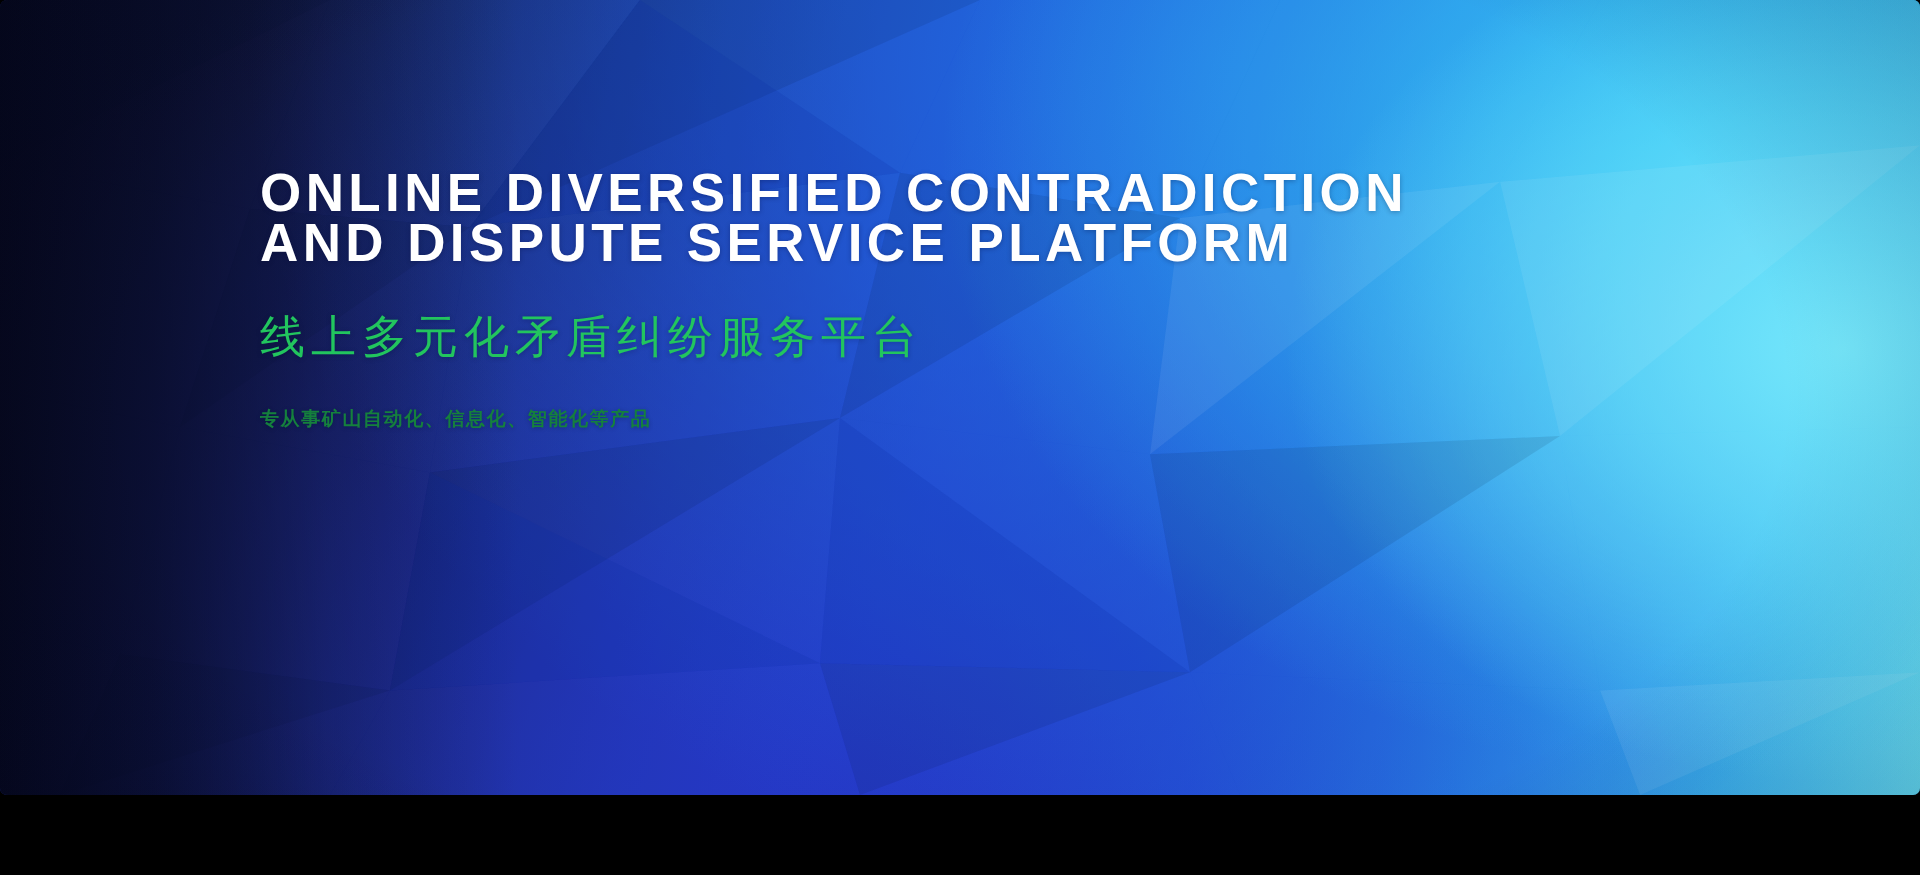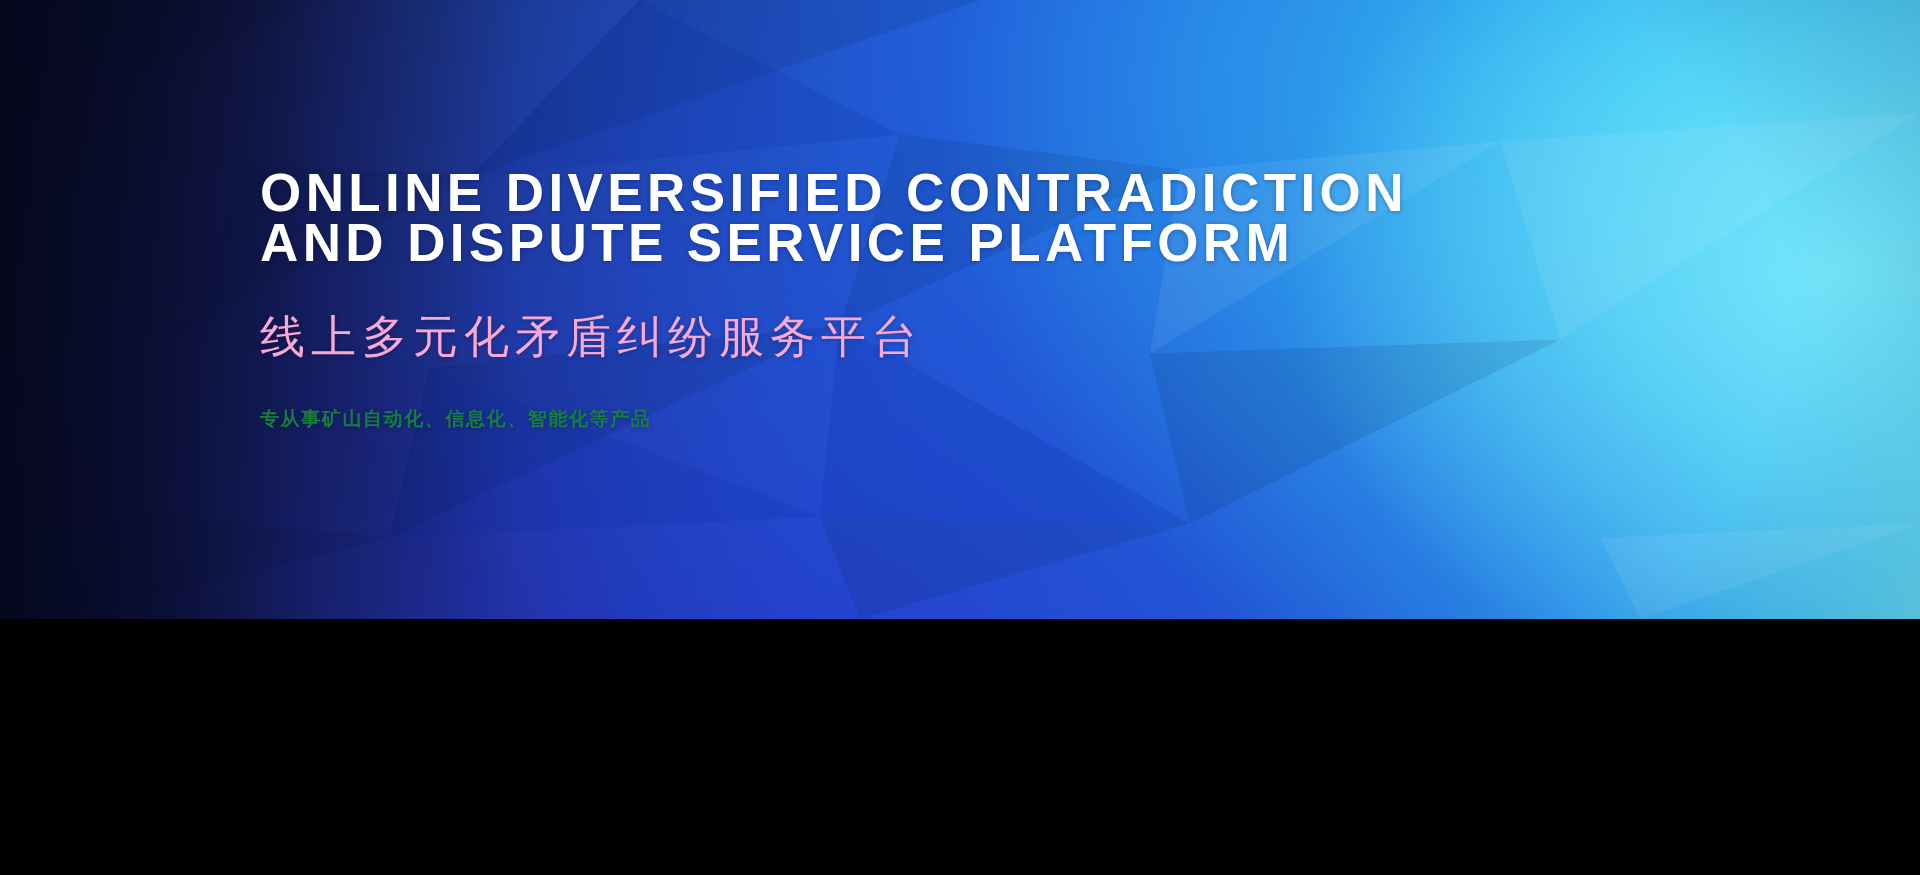--- a/index.html
+++ b/index.html
@@ -8,23 +8,24 @@
     padding: 0;
     background: #000;
   }
   body {
     font-family: "Liberation Sans", "DejaVu Sans", sans-serif;
   }
 
   .banner {
     position: relative;
     width: 1920px;
-    height: 619px;
+    height: 795px;
     overflow: hidden;
     background: #0a1038;
+    border-radius: 7px;
   }
 
   
   .bg-layer {
     position: absolute;
     inset: 0;
     width: 100%;
     height: 100%;
   }
   .bg-base {
@@ -63,21 +64,21 @@
     line-height: 50px;
     font-weight: 700;
     letter-spacing: 4.4px;
     text-transform: uppercase;
     white-space: pre-line;
     text-shadow: 0 1px 5px rgba(4,10,50,0.30);
   }
 
   .subtitle-cn {
     margin: 42px 0 0 0;
-    color: #f9a8d4;
+    color: #22c55e;
     font-size: 45px;
     line-height: 54px;
     font-weight: 400;
     letter-spacing: 6px;
     text-shadow: 0 1px 5px rgba(4,10,50,0.30);
   }
 
   .desc {
     margin: 38px 0 0 0;
     color: #15803d;

